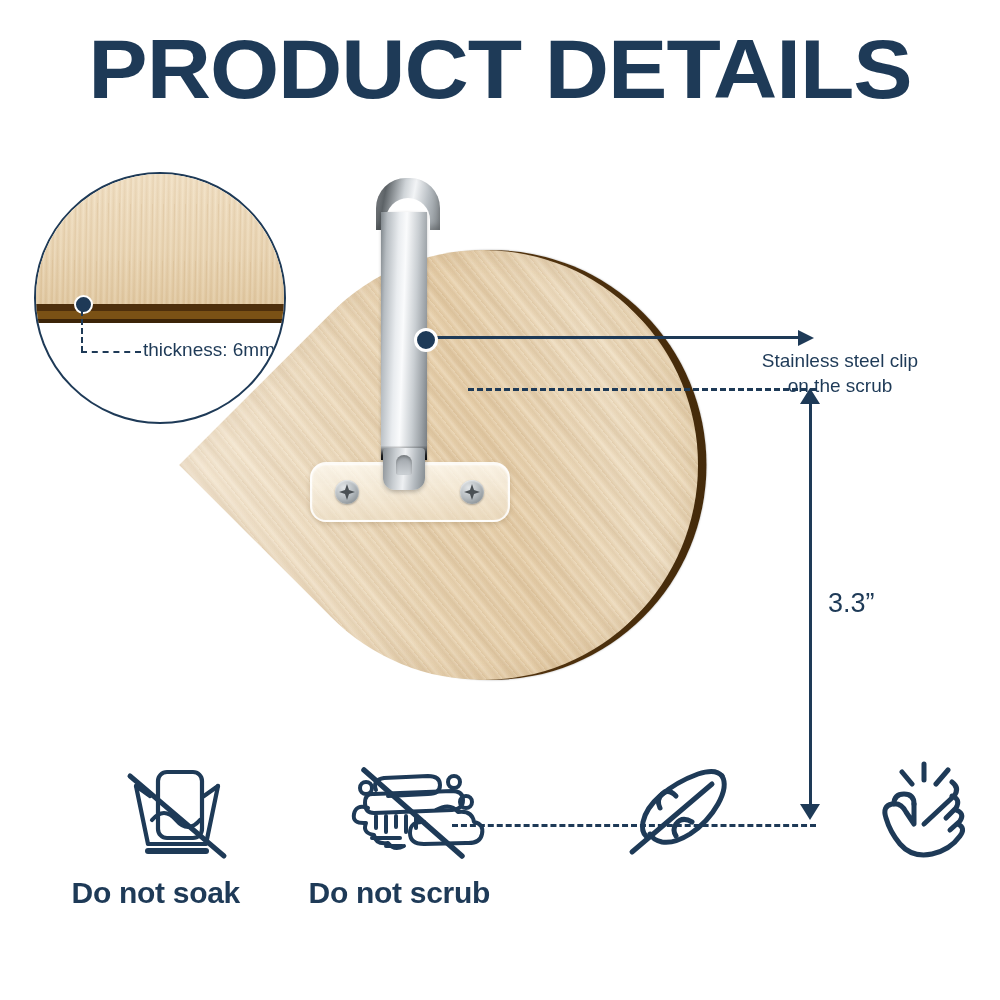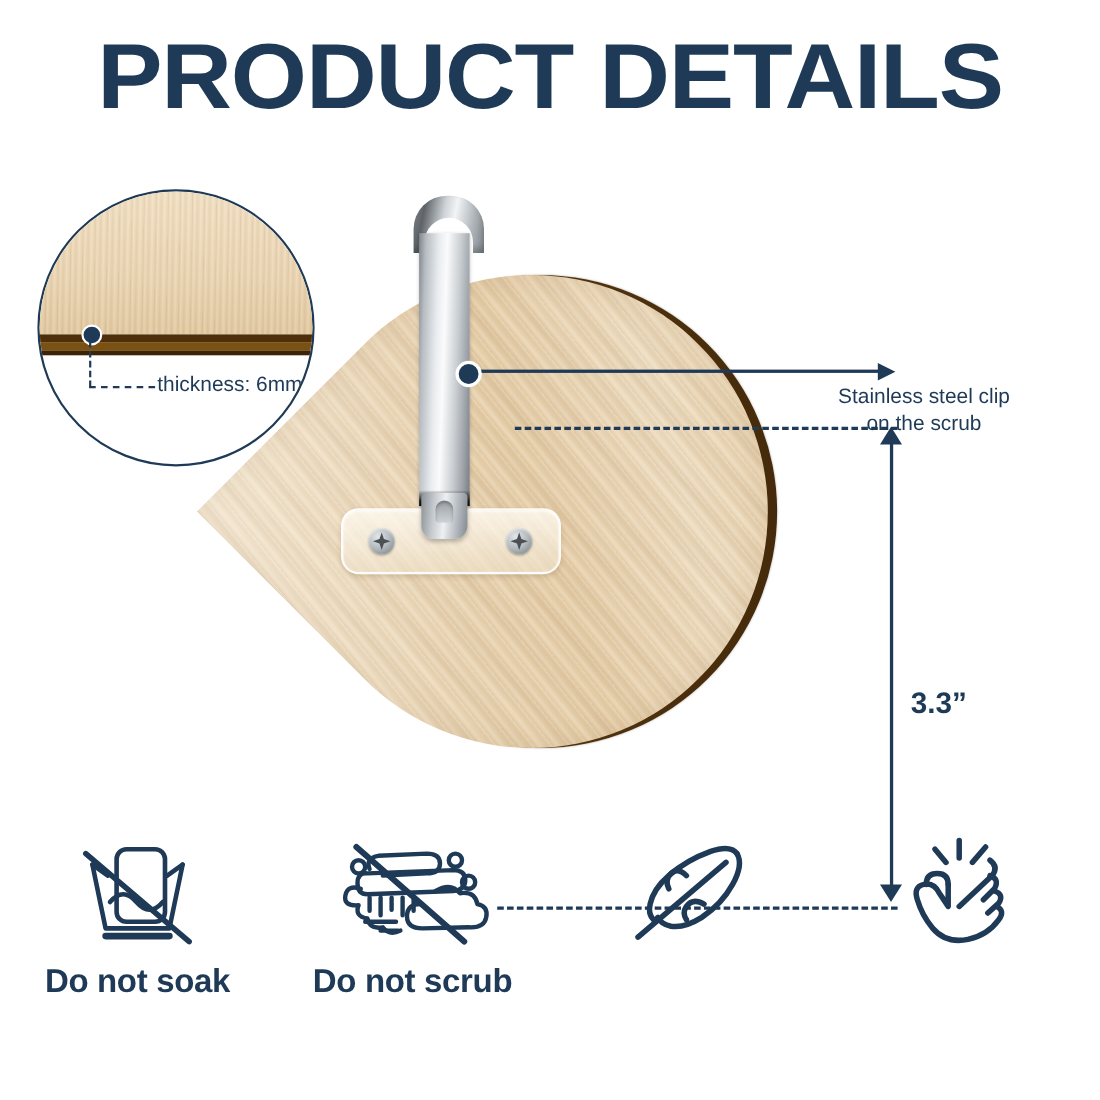--- a/index.html
+++ b/index.html
@@ -189,29 +189,29 @@
     position:absolute;left:809px;top:252px;width:3px;height:406px;background:#1e3a57;
   }
   .dim-head{
     position:absolute;left:800px;width:0;height:0;
     border-left:10px solid transparent;border-right:10px solid transparent;
   }
   .dim-head.up{top:238px;border-bottom:16px solid #1e3a57;}
   .dim-head.down{top:654px;border-top:16px solid #1e3a57;}
   .dim-label{
     position:absolute;left:828px;top:438px;
-    font-size:27px;font-weight:700;color:#1e3a57;white-space:nowrap;margin-top:36px;
+    font-size:27px;font-weight:400;color:#1e3a57;white-space:nowrap;
   }
 
   
   .features{
     position:absolute;left:0;top:758px;width:1000px;height:190px;
     display:flex;align-items:flex-start;justify-content:space-around;
   }
-  .feature{width:230px;display:flex;flex-direction:column;align-items:center;}
+  .feature{width:230px;display:flex;flex-direction:column;align-items:flex-end;}
   .feature .glyph{height:110px;display:flex;align-items:center;justify-content:center;}
   .feature .cap{
     margin-top:8px;font-size:30px;font-weight:700;color:#1e3a57;
     letter-spacing:-.3px;white-space:nowrap;
   }
 </style>
 </head>
 <body>
 
 <div class="stage">

